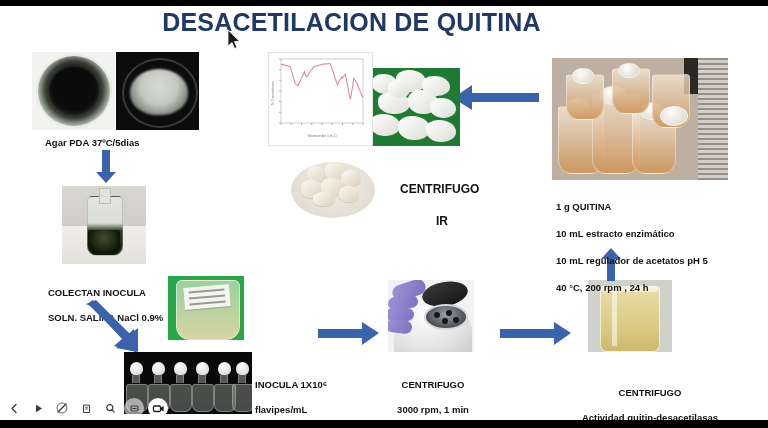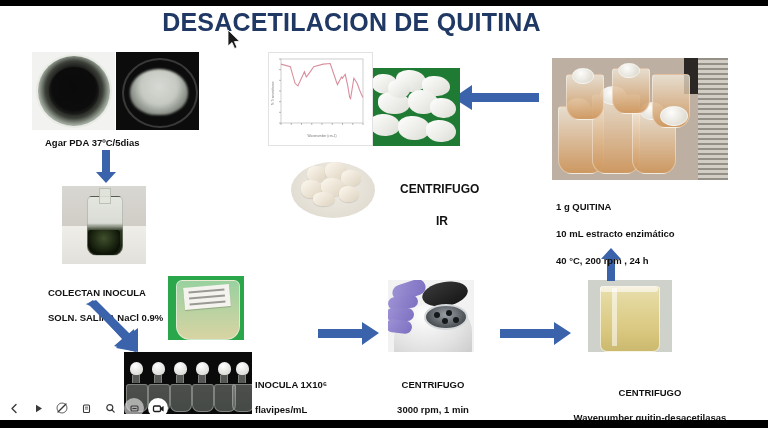--- a/index.html
+++ b/index.html
@@ -252,21 +252,21 @@
       </svg>
   </div>
 
   <div class="photo" id="img-amber">
     <div class="am-glass"></div>
       <div class="am-shine"></div>
       <div class="am-top"></div>
   </div>
   <div class="cap center" style="left:570px;top:374px;width:160px;">
     <div>CENTRIFUGO</div>
-    <div>Wavenumber quitin-desacetilasas</div>
+    <div>Actividad quitin-desacetilasas</div>
   </div>
 
   <div class="arrow" style="left:600px;top:248px;">
     <svg width="22" height="34" viewBox="0 0 22 34">
         <polygon points="7,33 15,33 15,11 21,11 11,0 1,11 7,11" fill="#3b63ab"></polygon>
       </svg>
   </div>
 
   <div class="photo" id="img-shaker">
     <div class="sh-dark"></div>
@@ -280,20 +280,21 @@
     <div class="sh-f" style="left:14px;top:16px;width:36px;height:44px;"></div>
     <div class="sh-c" style="left:20px;top:10px;width:20px;height:14px;"></div>
     <div class="sh-f" style="left:60px;top:10px;width:36px;height:44px;"></div>
     <div class="sh-c" style="left:66px;top:5px;width:20px;height:13px;"></div>
     <div class="sh-f" style="left:100px;top:16px;width:36px;height:52px;"></div>
     <div class="sh-c" style="left:108px;top:48px;width:26px;height:18px;"></div>
   </div>
   <div class="cap" style="left:556px;top:186px;width:190px;line-height:13.5px;">
     <div>1 g QUITINA</div>
     <div>10 mL estracto enzimático</div>
+    <div>10 mL regulador de acetatos pH 5</div>
     <div>40 °C, 200 rpm , 24 h</div>
   </div>
 
   <div class="arrow" style="left:452px;top:85px;">
     <svg width="88" height="26" viewBox="0 0 88 26">
         <polygon points="87,8 20,8 20,0 1,13 20,25 20,17 87,17" fill="#3b63ab"></polygon>
       </svg>
   </div>
 
   <div class="photo" id="img-flakes">

